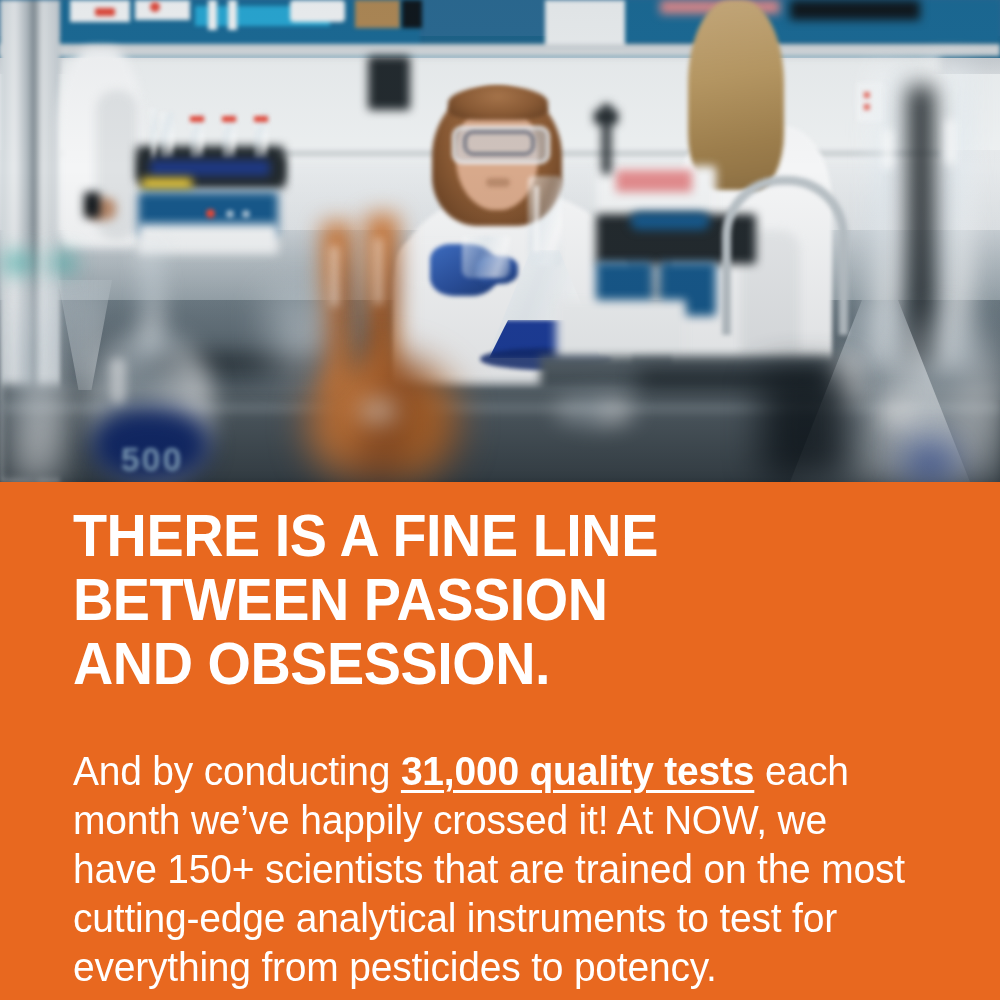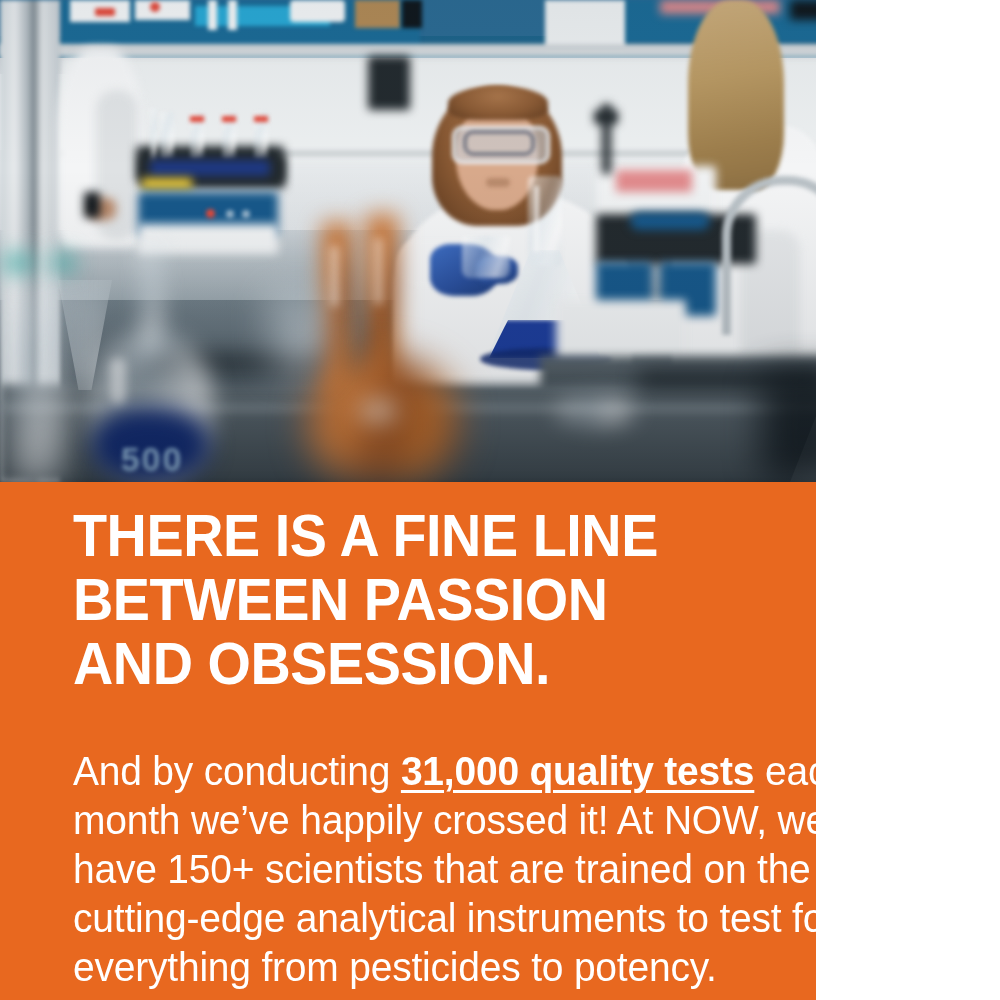--- a/index.html
+++ b/index.html
@@ -2,21 +2,21 @@
 <html><head>
 <meta charset="utf-8">
 <style>
   html, body {
     margin: 0;
     padding: 0;
     background: #ffffff;
   }
   #page {
     position: relative;
-    width: 816px;
+    width: 1000px;
     height: 1000px;
     overflow: hidden;
     font-family: "Liberation Sans", sans-serif;
   }
 
   
   .photo {
     position: absolute;
     left: 0; top: 0;
     width: 1000px;

